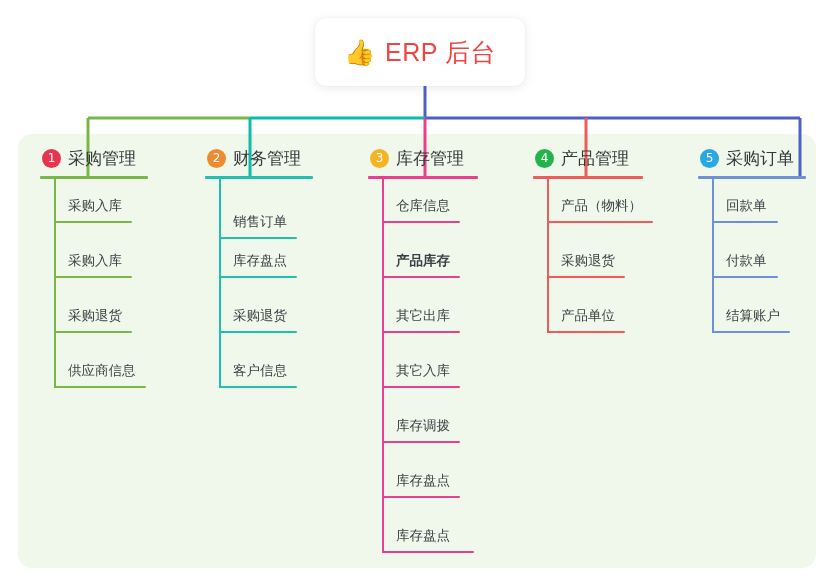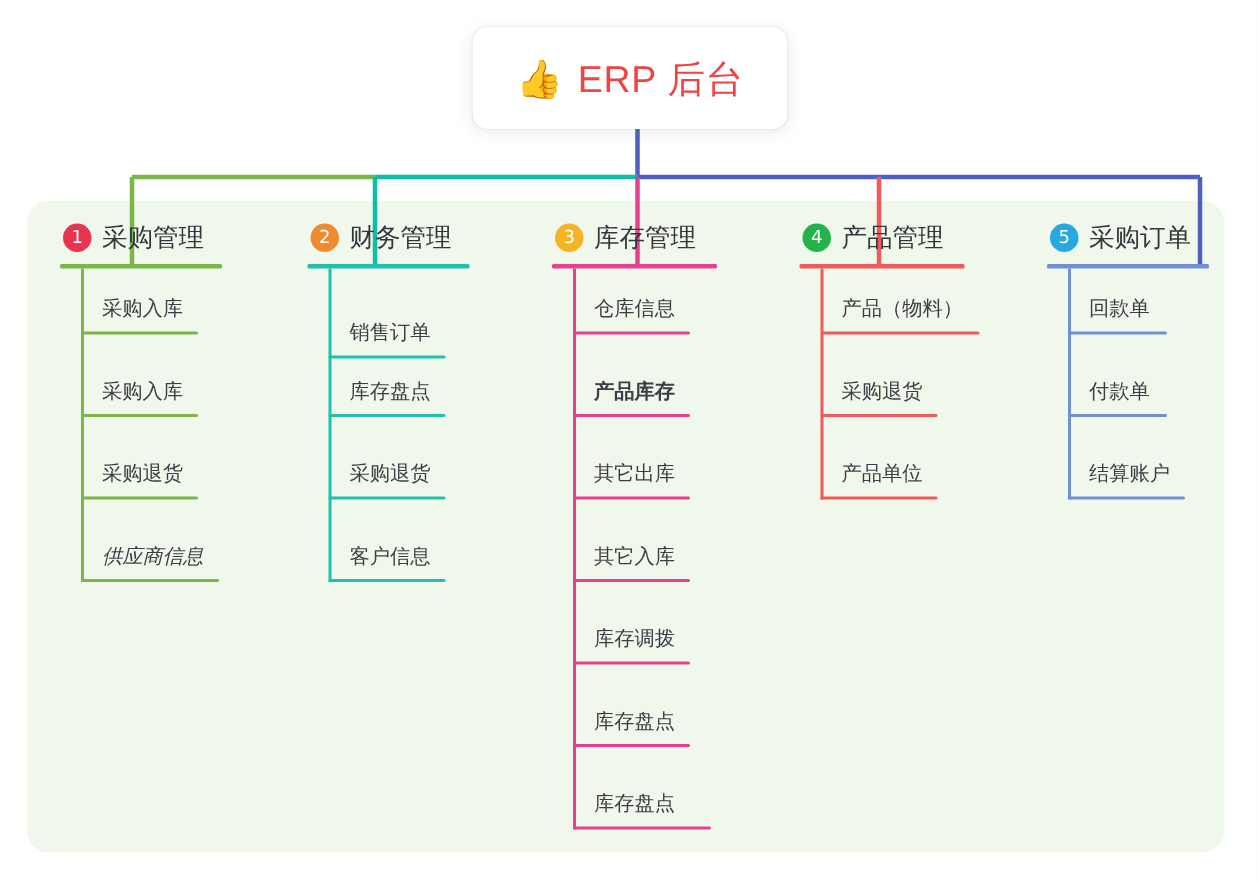--- a/index.html
+++ b/index.html
@@ -180,21 +180,21 @@
             <div class="child-underline" style="width: 78px; background: rgb(122, 182, 72);"></div>
           </div>
           <div class="child-node" style="top: 55px; width: 78px;">
             <div class="child-label">采购入库</div>
             <div class="child-underline" style="width: 78px; background: rgb(122, 182, 72);"></div>
           </div>
           <div class="child-node" style="top: 110px; width: 78px;">
             <div class="child-label">采购退货</div>
             <div class="child-underline" style="width: 78px; background: rgb(122, 182, 72);"></div>
           </div>
-          <div class="child-node" style="top: 165px; width: 92px; font-style: italic;">
+          <div class="child-node" style="top: 165px; width: 92px;">
             <div class="child-label">供应商信息</div>
             <div class="child-underline" style="width: 92px; background: rgb(122, 182, 72);"></div>
           </div>
         </div>
       </div>
       <div class="branch" style="left: 205px;">
         <div class="branch-head">
           <span class="branch-badge" style="background: rgb(240, 138, 46);">2</span>
           <span class="branch-label">财务管理</span>
         </div>

